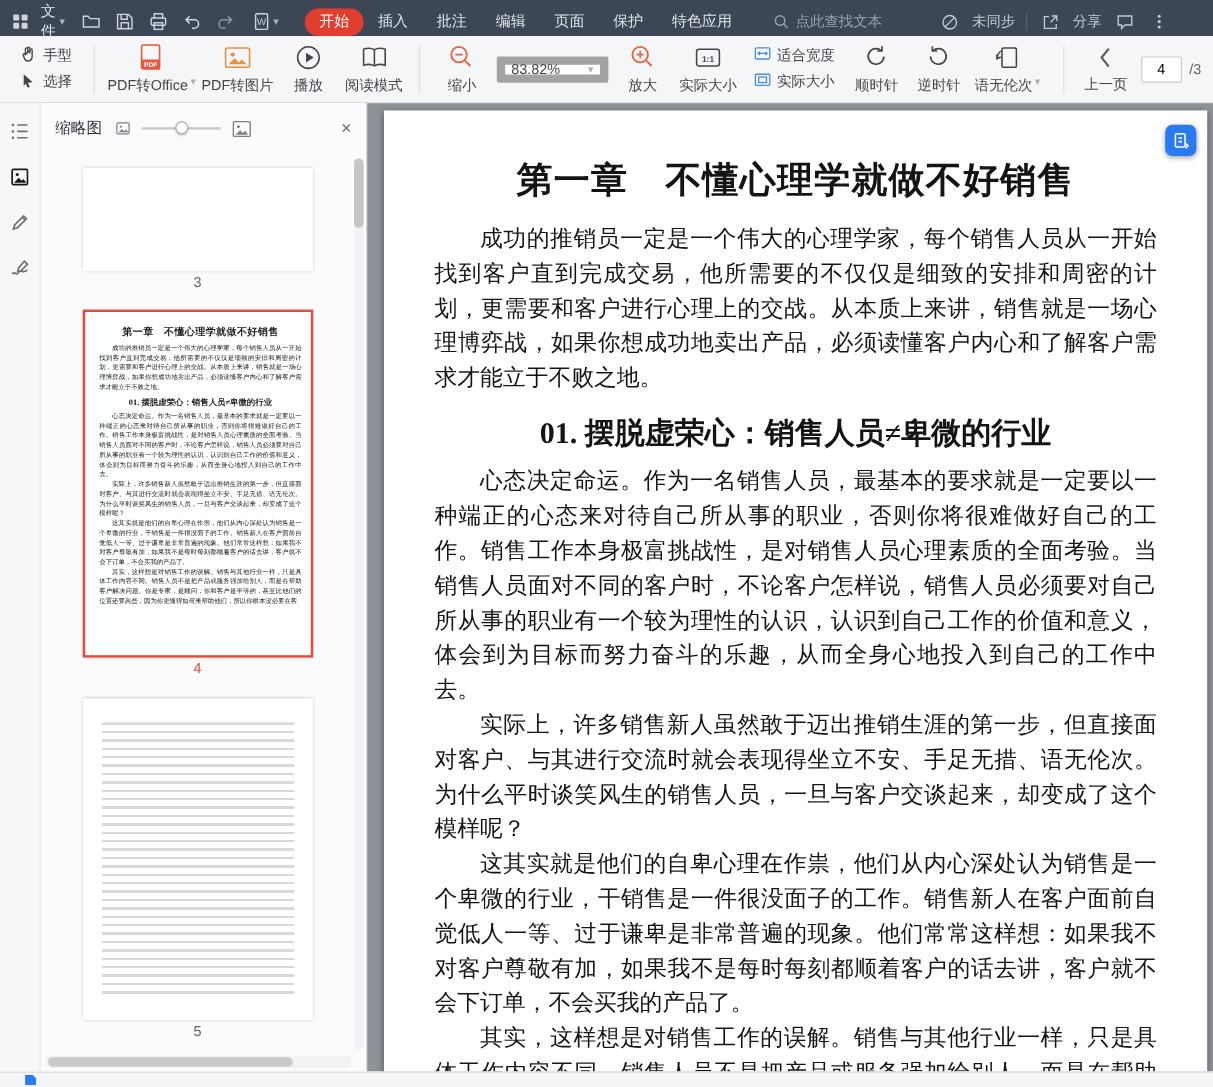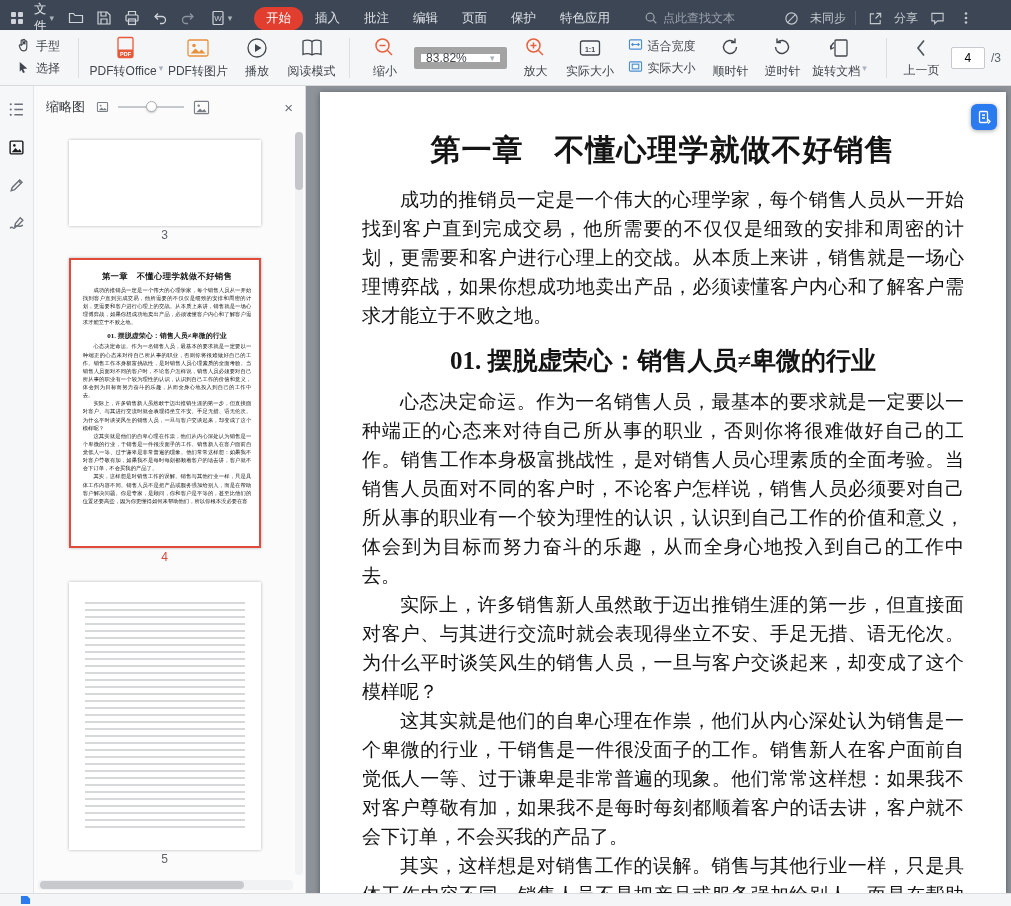--- a/index.html
+++ b/index.html
@@ -376,21 +376,21 @@
 
     <div class="rbtn">
       <span class="big">
         <svg width="24" height="24" viewBox="0 0 24 24" fill="none" stroke="#41464c" stroke-width="1.3">
             <rect x="7" y="4" width="12" height="16" rx="1"></rect>
             <path d="M3 13a8 8 0 0 1 3-6.5"></path>
             <path d="M2.5 9.5 3 13l3-1.5"></path>
           </svg>
       </span>
       <span class="lbl">
-          <span>旋转文档</span>
+          <span>语无伦次</span>
           <span class="caret">▾</span>
         </span>
     </div>
 
     <div class="spacer"></div>
     <div class="vsep"></div>
 
     <div class="rbtn">
       <span>
         <svg width="20" height="22" viewBox="0 0 20 22" fill="none" stroke="#565b62" stroke-width="1.8">

